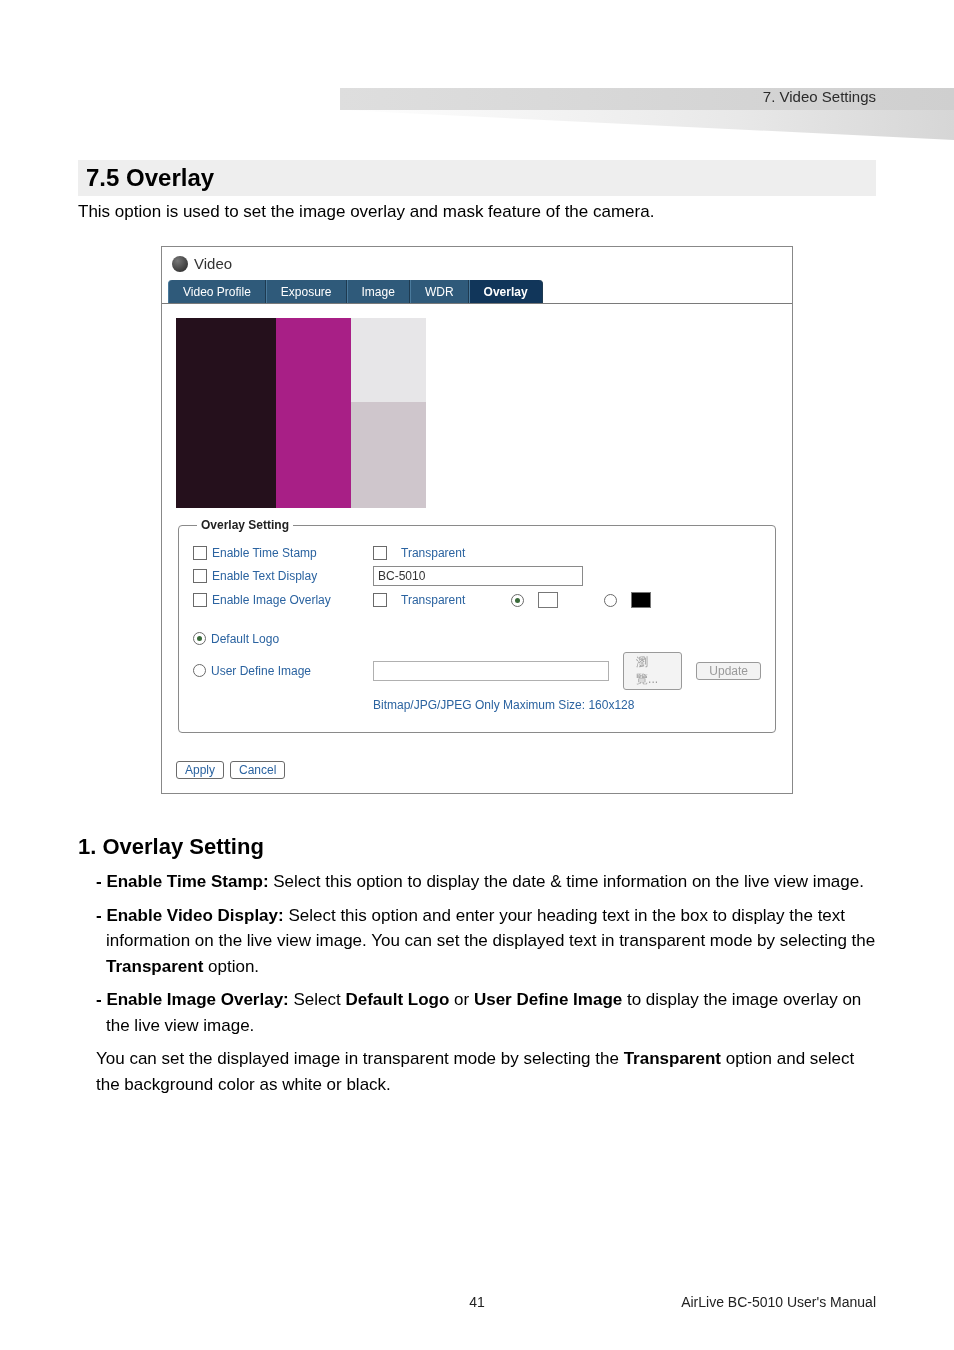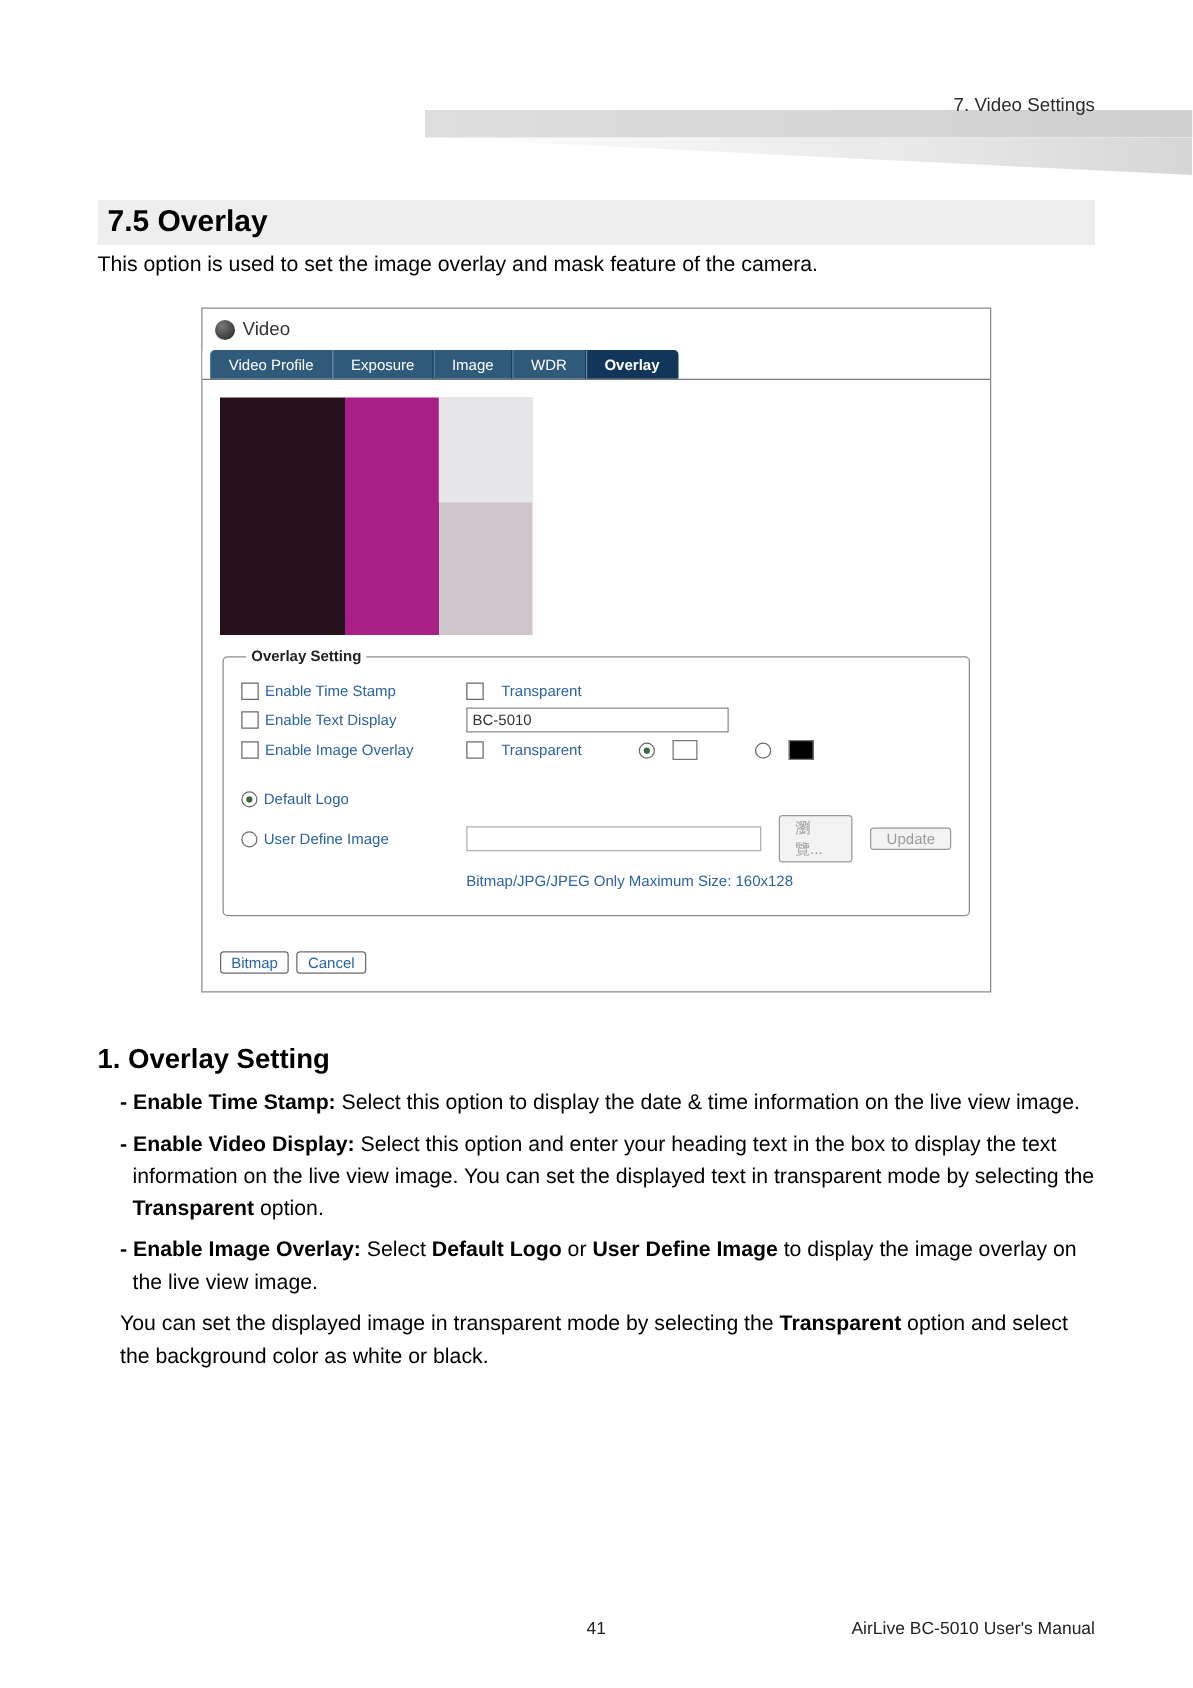--- a/index.html
+++ b/index.html
@@ -48,21 +48,21 @@
   .logo-wrap svg { display: block; }
   .logo-text {
     font-family: Arial, Helvetica, sans-serif;
     font-weight: 900;
     font-style: italic;
     font-size: 38px;
     letter-spacing: -1px;
   }
   .header-right {
     position: absolute;
-    top: 76px;
+    top: 88px;
     right: 78px;
     font-size: 15px;
     color: #2b2b2b;
     z-index: 2;
   }
   
   .section-bar {
     margin-top: 100px;
     background: #eeeeee;
     padding: 4px 8px;
@@ -151,21 +151,21 @@
     background: #fff;
     padding: 0 4px;
     margin-left: 4px;
   }
   .row {
     display: flex;
     align-items: center;
     gap: 10px;
     margin-bottom: 6px;
   }
-  .col-left { width: 170px; display: flex; align-items: flex-end; gap: 5px; color: #2b63a0; }
+  .col-left { width: 170px; display: flex; align-items: flex-start; gap: 5px; color: #2b63a0; }
   .col-right { flex: 1; display: flex; align-items: center; gap: 14px; color: #2b63a0; }
   .cb {
     width: 12px; height: 12px; border: 1px solid #6a6a6a; background: #fff;
   }
   .rb {
     width: 11px; height: 11px; border: 1px solid #6a6a6a; border-radius: 50%; background: #fff;
     display: inline-flex; align-items: center; justify-content: center;
   }
   .rb.checked::after {
     content: ""; width: 5px; height: 5px; border-radius: 50%; background: #3a6a3a;
@@ -338,21 +338,21 @@
             <span class="btn">瀏覽...</span>
             <span class="btn">Update</span>
           </div>
         </div>
 
         <div class="hint">Bitmap/JPG/JPEG Only Maximum Size: 160x128</div>
       </fieldset>
     </div>
 
     <div class="btnrow">
-      <span class="formbtn">Bitmap</span>
+      <span class="formbtn">Apply</span>
       <span class="formbtn">Cancel</span>
     </div>
   </div>
 
   <div class="lower">
     <h4>1. Overlay Setting</h4>
 
     <div class="item">
       <b>- Enable Time Stamp:</b><span> Select this option to display the date &amp; time information on the live view image.</span>
     </div>

